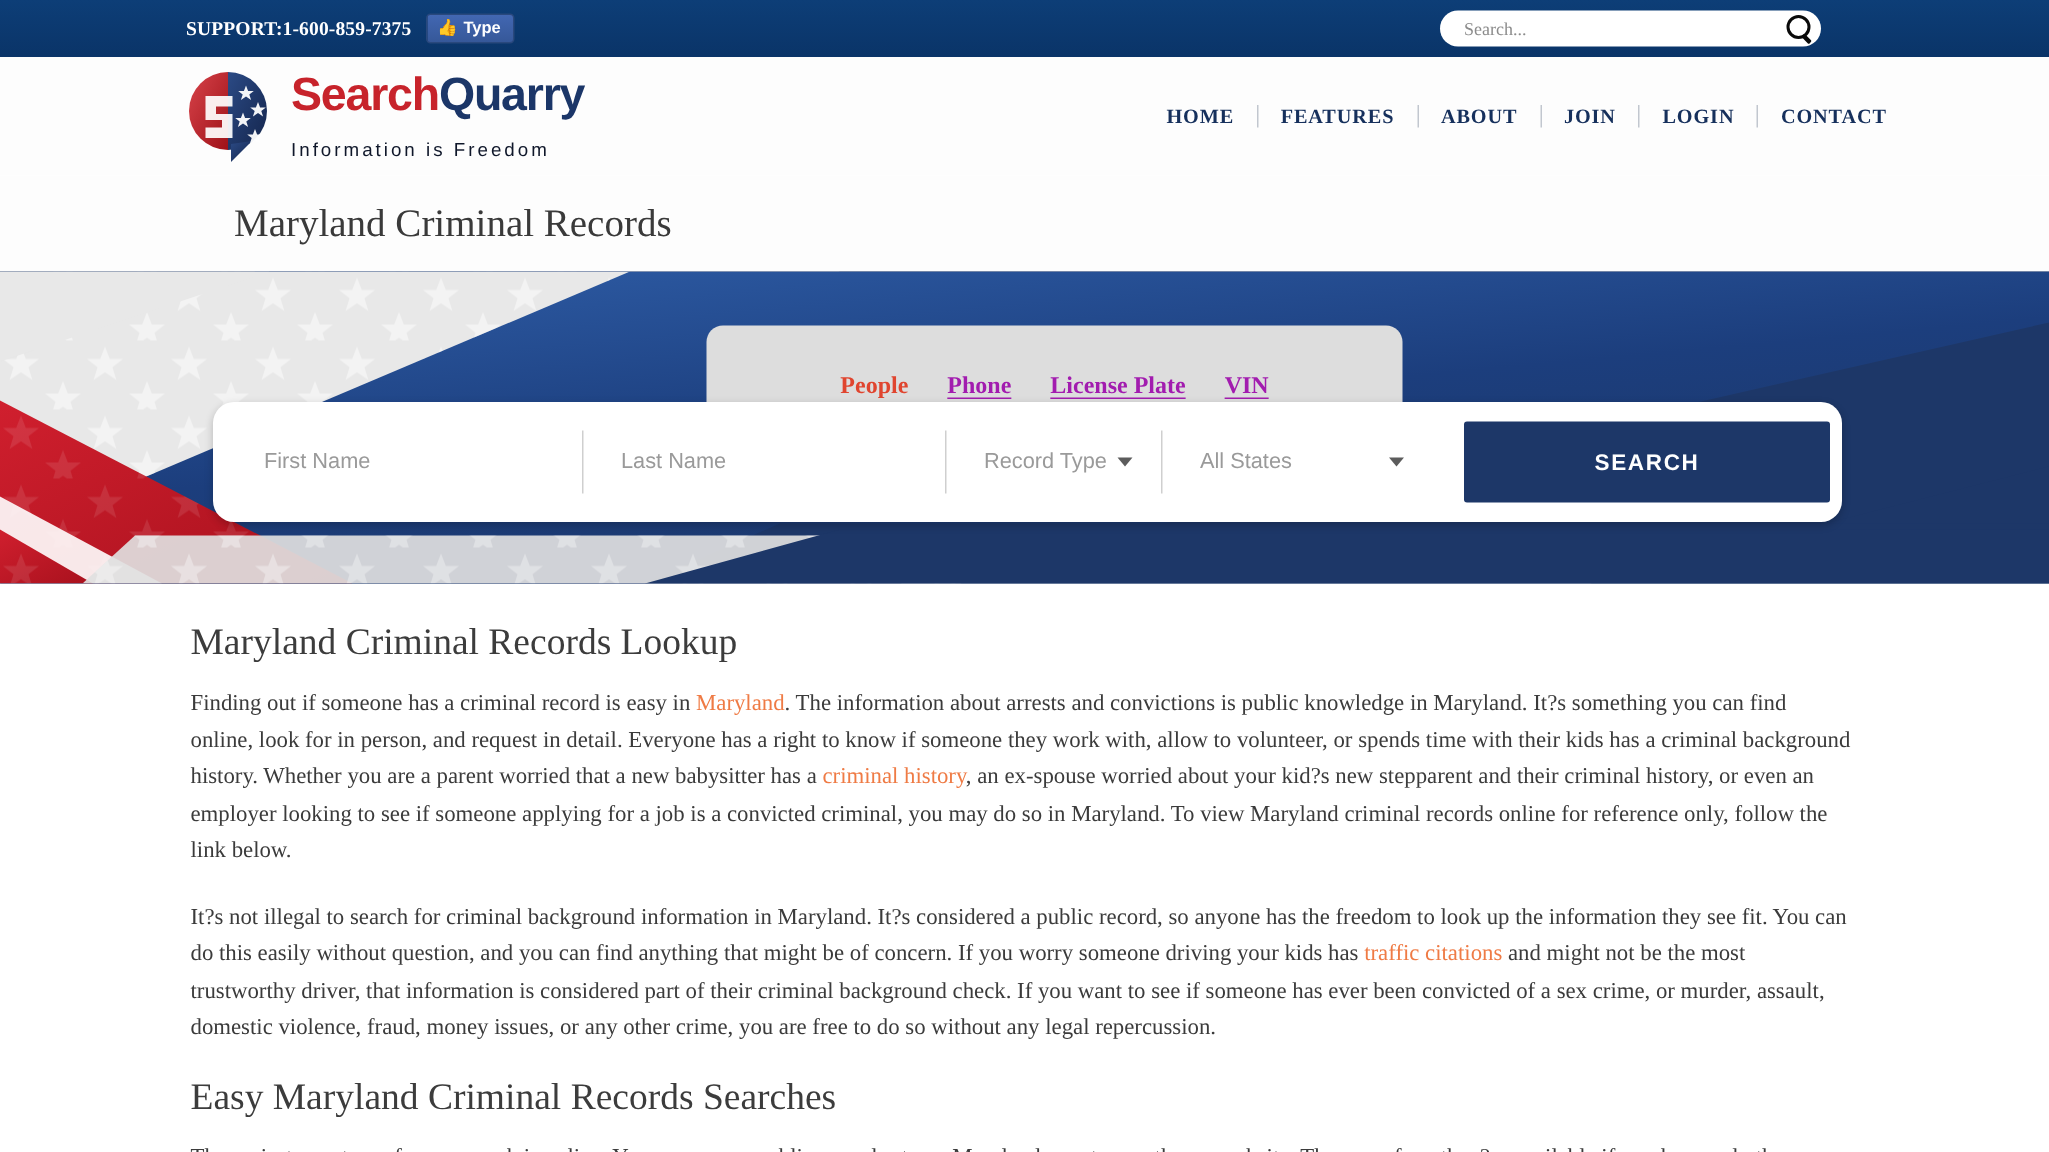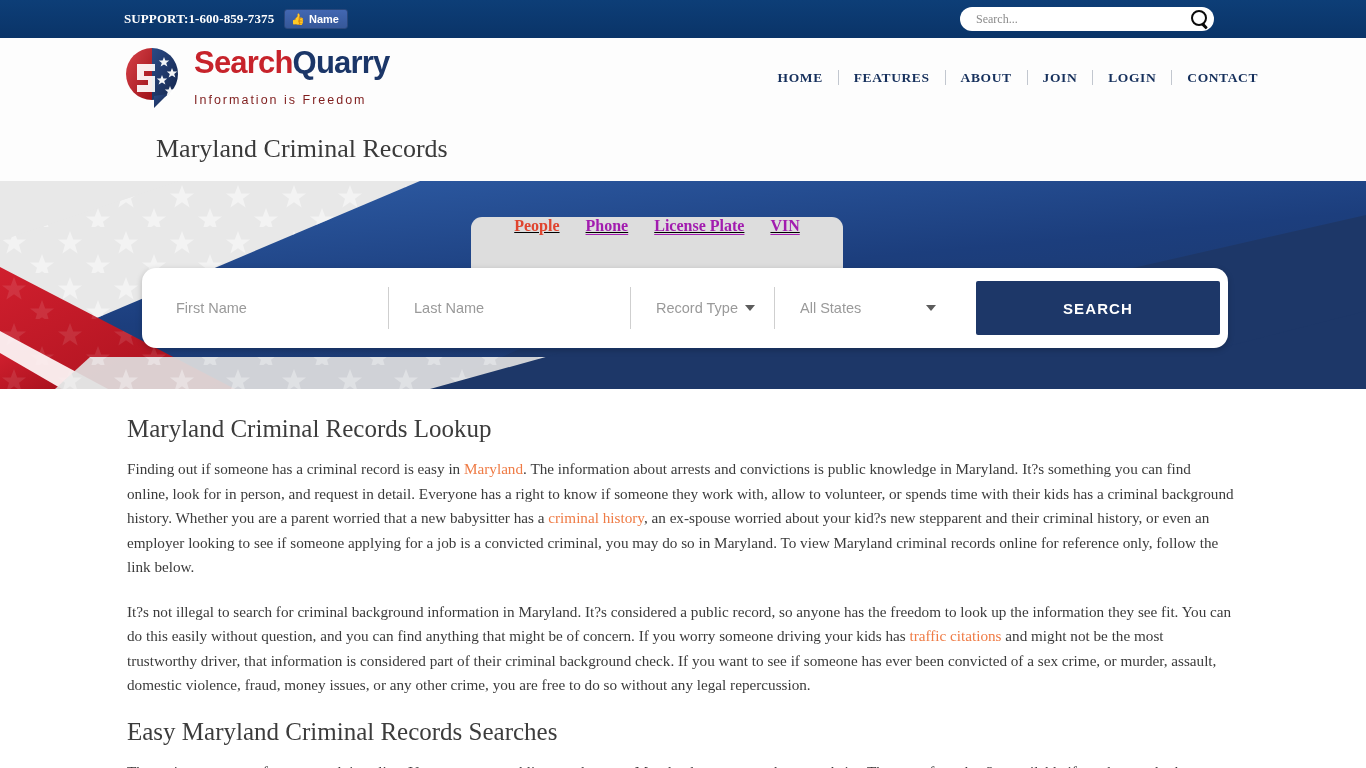--- a/index.html
+++ b/index.html
@@ -124,21 +124,21 @@
     font-weight: 700;
     letter-spacing: -0.8px;
     line-height: 1;
   }
   .logo-word .s1 { color: #c7232b; }
   .logo-word .s2 { color: #1b3668; text-align: right; }
   .logo-tag {
     font-family: "Liberation Sans", sans-serif;
     font-size: 12.5px;
     letter-spacing: 2.0px;
-    color: #7f1d1d;
+    color: #0f172a;
     margin-top: 16px;
   }
   .nav {
     position: absolute;
     right: 94px;
     display: flex;
     align-items: center;
     gap: 1px;
   }
   .nav a {
@@ -176,29 +176,28 @@
     position: relative;
     height: 208px;
     overflow: hidden;
     background: #1d3768;
   }
   .hero svg.flag { position: absolute; inset: 0; width: 100%; height: 100%; display:block;}
 
   .tabs {
     position: absolute;
     left: 471px; top: 36px;
-    width: 372px; height: 54px;
+    width: 464px; height: 54px;
     background: #dddddd;
     border-radius: 11px 11px 0 0;
     display: flex;
-    align-items: flex-start;
+    align-items: flex-end;
     justify-content: center;
     gap: 26px;
     padding-bottom: 4px;
-    text-decoration: underline;
   }
   .tab {
     font-family: "Liberation Serif", serif;
     font-size: 16px;
     font-weight: 700;
     color: #a21caf;
     text-decoration: underline;
     text-underline-offset: 3px;
     cursor: pointer;
     white-space: nowrap;
@@ -303,21 +302,21 @@
   p.body a { color: #ef7b45; text-decoration: none; }
 </style>
 </head>
 <body>
 
 <div class="topbar">
   <div class="topbar-left">
     <span class="support-text">SUPPORT:1-600-859-7375</span>
     <span class="fb-like">
       <span class="thumb">👍</span>
-      <span class="lbl">Name</span>
+      <span class="lbl">Type</span>
     </span>
   </div>
   <div class="topsearch">
     <input type="text" placeholder="Search..." style="">
     <span class="mag"></span>
   </div>
 </div>
 
 <div class="header">
   <div class="logo-wrap">

